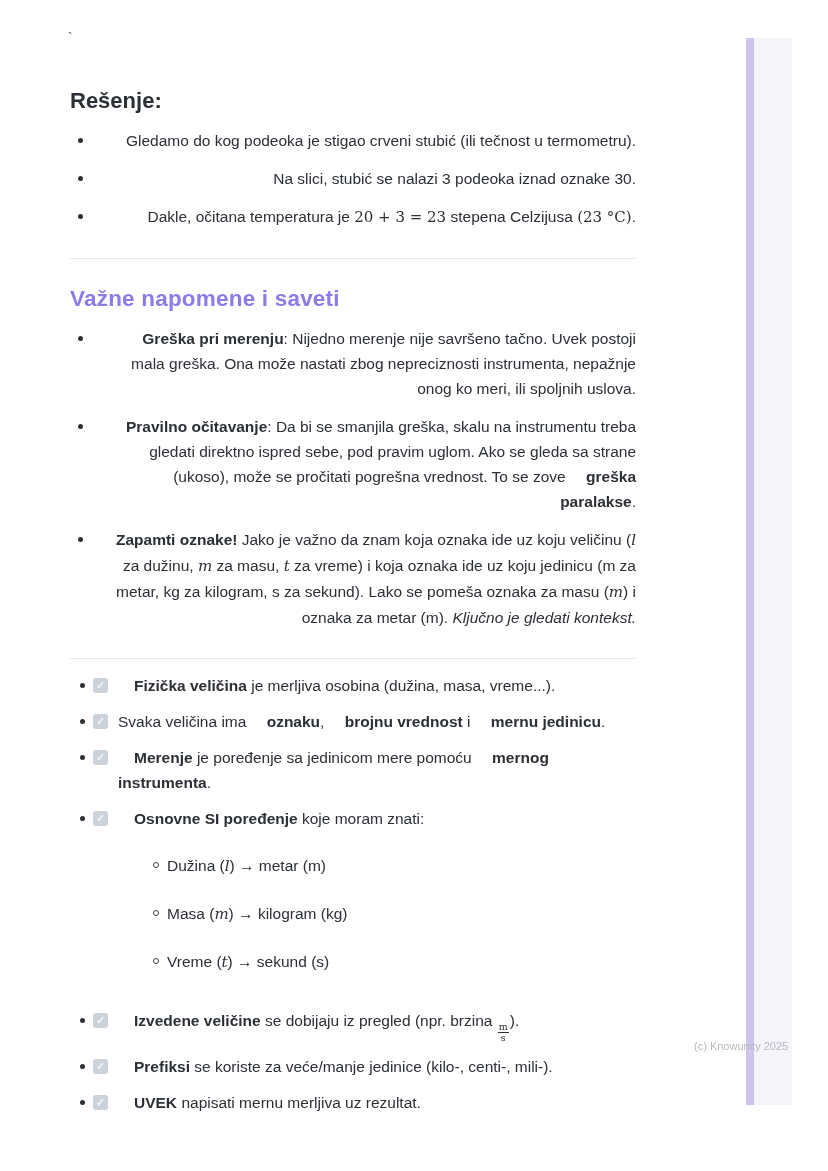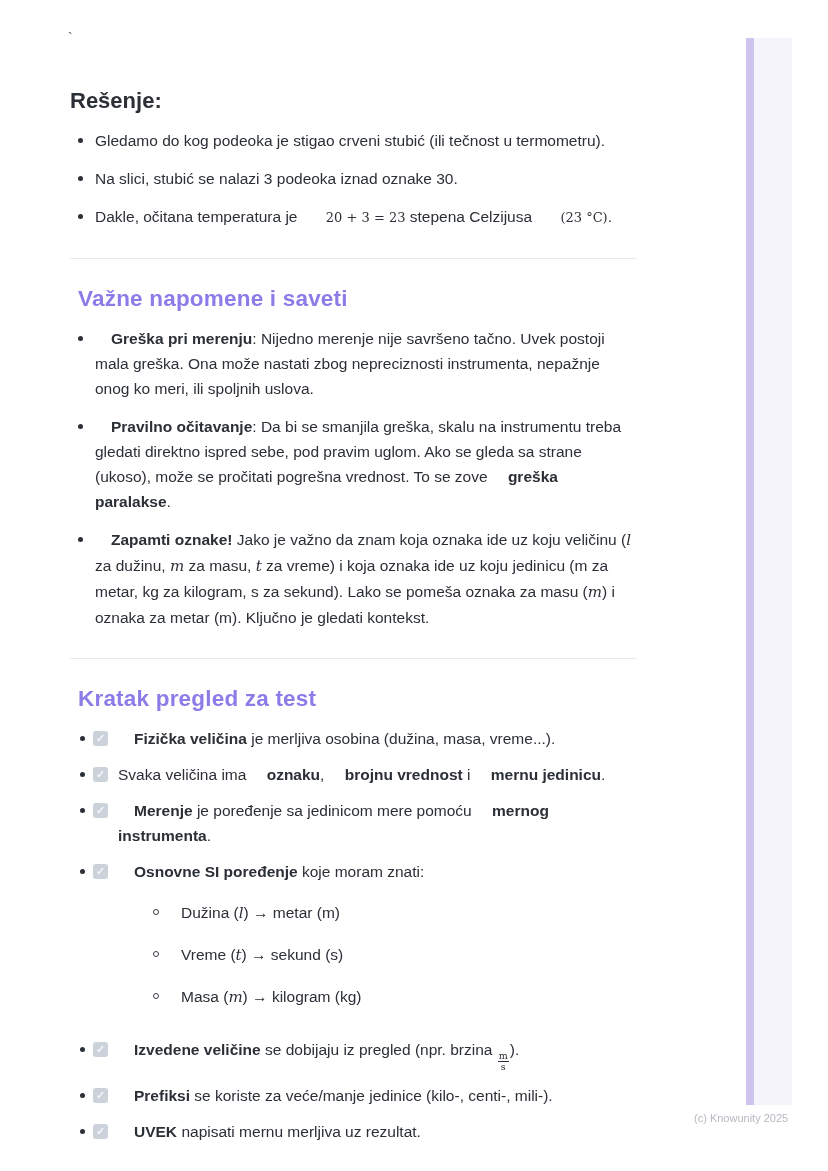--- a/index.html
+++ b/index.html
@@ -14,47 +14,47 @@
   *{box-sizing:border-box;}
   html,body{margin:0;padding:0;}
   body{
     width:828px;height:1171px;position:relative;overflow:hidden;
     background:#ffffff;color:var(--text);
     font-family:"Liberation Sans",sans-serif;
   }
   .stray{position:absolute;left:68px;top:30px;font-size:14px;color:#4a4f57;}
   .content{position:absolute;left:70px;top:88px;width:566px;}
   .subheading{font-size:22px;font-weight:700;margin:0;color:var(--text);}
-  .accent-heading{font-size:22.5px;font-weight:700;margin:27px 8px 0;color:var(--accent);letter-spacing:.2px;}
+  .accent-heading{font-size:22.5px;font-weight:700;margin:27px 0 0;color:var(--accent);letter-spacing:.2px;}
   hr.divider{border:none;border-top:1px solid var(--divider);margin:28px 0 0;}
   ul{list-style:none;margin:14px 0 0;padding:0;}
   li{display:flex;align-items:flex-start;font-size:15.5px;line-height:25px;}
-  ul.plain > li{margin:13px 0;}
+  ul.plain > li{margin:13px 0;text-align:right;}
   ul.checklist > li{margin:11px 0;}
   .dot{flex:0 0 auto;width:5px;height:5px;border-radius:50%;background:var(--text);margin:10px 12px 0 8px;}
   ul.checklist .dot{margin:10px 8px 0 10px;}
   .checkbox{
     flex:0 0 auto;width:15px;height:15px;border-radius:3px;background:var(--checkbox);
     margin:5px 10px 0 0;display:flex;align-items:center;justify-content:center;
     color:#f4f6f8;font-size:11px;line-height:1;font-weight:700;
   }
   .txt{flex:1;}
   ul.sublist{margin:8px 0 2px;}
-  ul.sublist > li{margin:16px 0;gap:14px;}
+  ul.sublist > li{margin:22px 0;}
   .circle{flex:0 0 auto;width:6px;height:6px;border:1.5px solid #3a3f46;border-radius:50%;background:transparent;margin:9px 8px 0 35px;}
   .b{font-weight:700;margin-left:16px;}
-  .i{}
-  .math{font-family:"DejaVu Serif",serif;font-size:13px;margin-left:24px;}
+  .i{font-style:italic;}
+  .math{font-family:"DejaVu Serif",serif;font-size:15px;}
   .mathit{font-family:"DejaVu Serif",serif;font-style:italic;font-size:15px;}
   .frac{display:inline-flex;flex-direction:column;vertical-align:-4px;font-family:"DejaVu Serif",serif;font-size:9.5px;line-height:1.05;text-align:center;margin:0 1px;}
   .frac .num{display:block;border-bottom:1px solid var(--text);padding:0 1px;}
   .frac .den{display:block;padding:0 1px;}
   .right-panel{position:absolute;left:746px;top:38px;width:46px;height:1067px;background:var(--panel-bg);}
   .right-panel .stripe{position:absolute;left:0;top:0;width:8px;height:100%;background:var(--panel-stripe);}
-  .footer{position:absolute;left:694px;top:1112px;font-size:11px;color:var(--footer);white-space:nowrap;}
+  .footer{position:absolute;left:694px;top:1040px;font-size:11px;color:var(--footer);white-space:nowrap;}
 </style>
 </head>
 <body>
 
 <span class="stray">`</span>
 
 <main class="content" id="content">
     <h3 class="subheading">Rešenje:</h3>
     <ul class="plain">
       <li>
@@ -80,21 +80,20 @@
       <li>
         <span class="dot"></span>
         <div class="txt"><span class="b">Pravilno očitavanje</span><span>: Da bi se smanjila greška, skalu na instrumentu treba gledati direktno ispred sebe, pod pravim uglom. Ako se gleda sa strane (ukoso), može se pročitati pogrešna vrednost. To se zove </span><span class="b">greška paralakse</span><span>.</span></div>
       </li>
       <li>
         <span class="dot"></span>
         <div class="txt"><span class="b">Zapamti oznake!</span><span> Jako je važno da znam koja oznaka ide uz koju veličinu (</span><span class="mathit">l</span><span> za dužinu, </span><span class="mathit">m</span><span> za masu, </span><span class="mathit">t</span><span> za vreme) i koja oznaka ide uz koju jedinicu (m za metar, kg za kilogram, s za sekund). Lako se pomeša oznaka za masu (</span><span class="mathit">m</span><span>) i oznaka za metar (m). </span><span class="i">Ključno je gledati kontekst.</span></div>
       </li>
     </ul>
     <hr class="divider">
-    <h2 class="accent-heading">Kratak pregled za test</h2>
     <ul class="checklist">
       <li class="check">
         <span class="dot"></span>
         <span class="checkbox">✓</span>
         <div class="txt"><span class="b">Fizička veličina</span><span> je merljiva osobina (dužina, masa, vreme...).</span></div>
       </li>
       <li class="check">
         <span class="dot"></span>
         <span class="checkbox">✓</span>
         <div class="txt"><span>Svaka veličina ima </span><span class="b">oznaku</span><span>, </span><span class="b">brojnu vrednost</span><span> i </span><span class="b">mernu jedinicu</span><span>.</span></div>
@@ -107,25 +106,25 @@
       <li class="check">
         <span class="dot"></span>
         <span class="checkbox">✓</span>
         <div class="txt"><span class="b">Osnovne SI poređenje</span><span> koje moram znati:</span><ul class="sublist">
             <li>
               <span class="circle"></span>
               <div class="txt"><span>Dužina (</span><span class="mathit">l</span><span>) → metar (m)</span></div>
             </li>
             <li>
               <span class="circle"></span>
-              <div class="txt"><span>Vreme (</span><span class="mathit">t</span><span>) → sekund (s)</span></div>
+              <div class="txt"><span>Masa (</span><span class="mathit">m</span><span>) → kilogram (kg)</span></div>
             </li>
             <li>
               <span class="circle"></span>
-              <div class="txt"><span>Masa (</span><span class="mathit">m</span><span>) → kilogram (kg)</span></div>
+              <div class="txt"><span>Vreme (</span><span class="mathit">t</span><span>) → sekund (s)</span></div>
             </li>
           </ul></div>
       </li>
       <li class="check">
         <span class="dot"></span>
         <span class="checkbox">✓</span>
         <div class="txt"><span class="b">Izvedene veličine</span><span> se dobijaju iz pregled (npr. brzina </span><span class="frac">
             <span class="num">m</span>
             <span class="den">s</span>
           </span><span>).</span></div>

